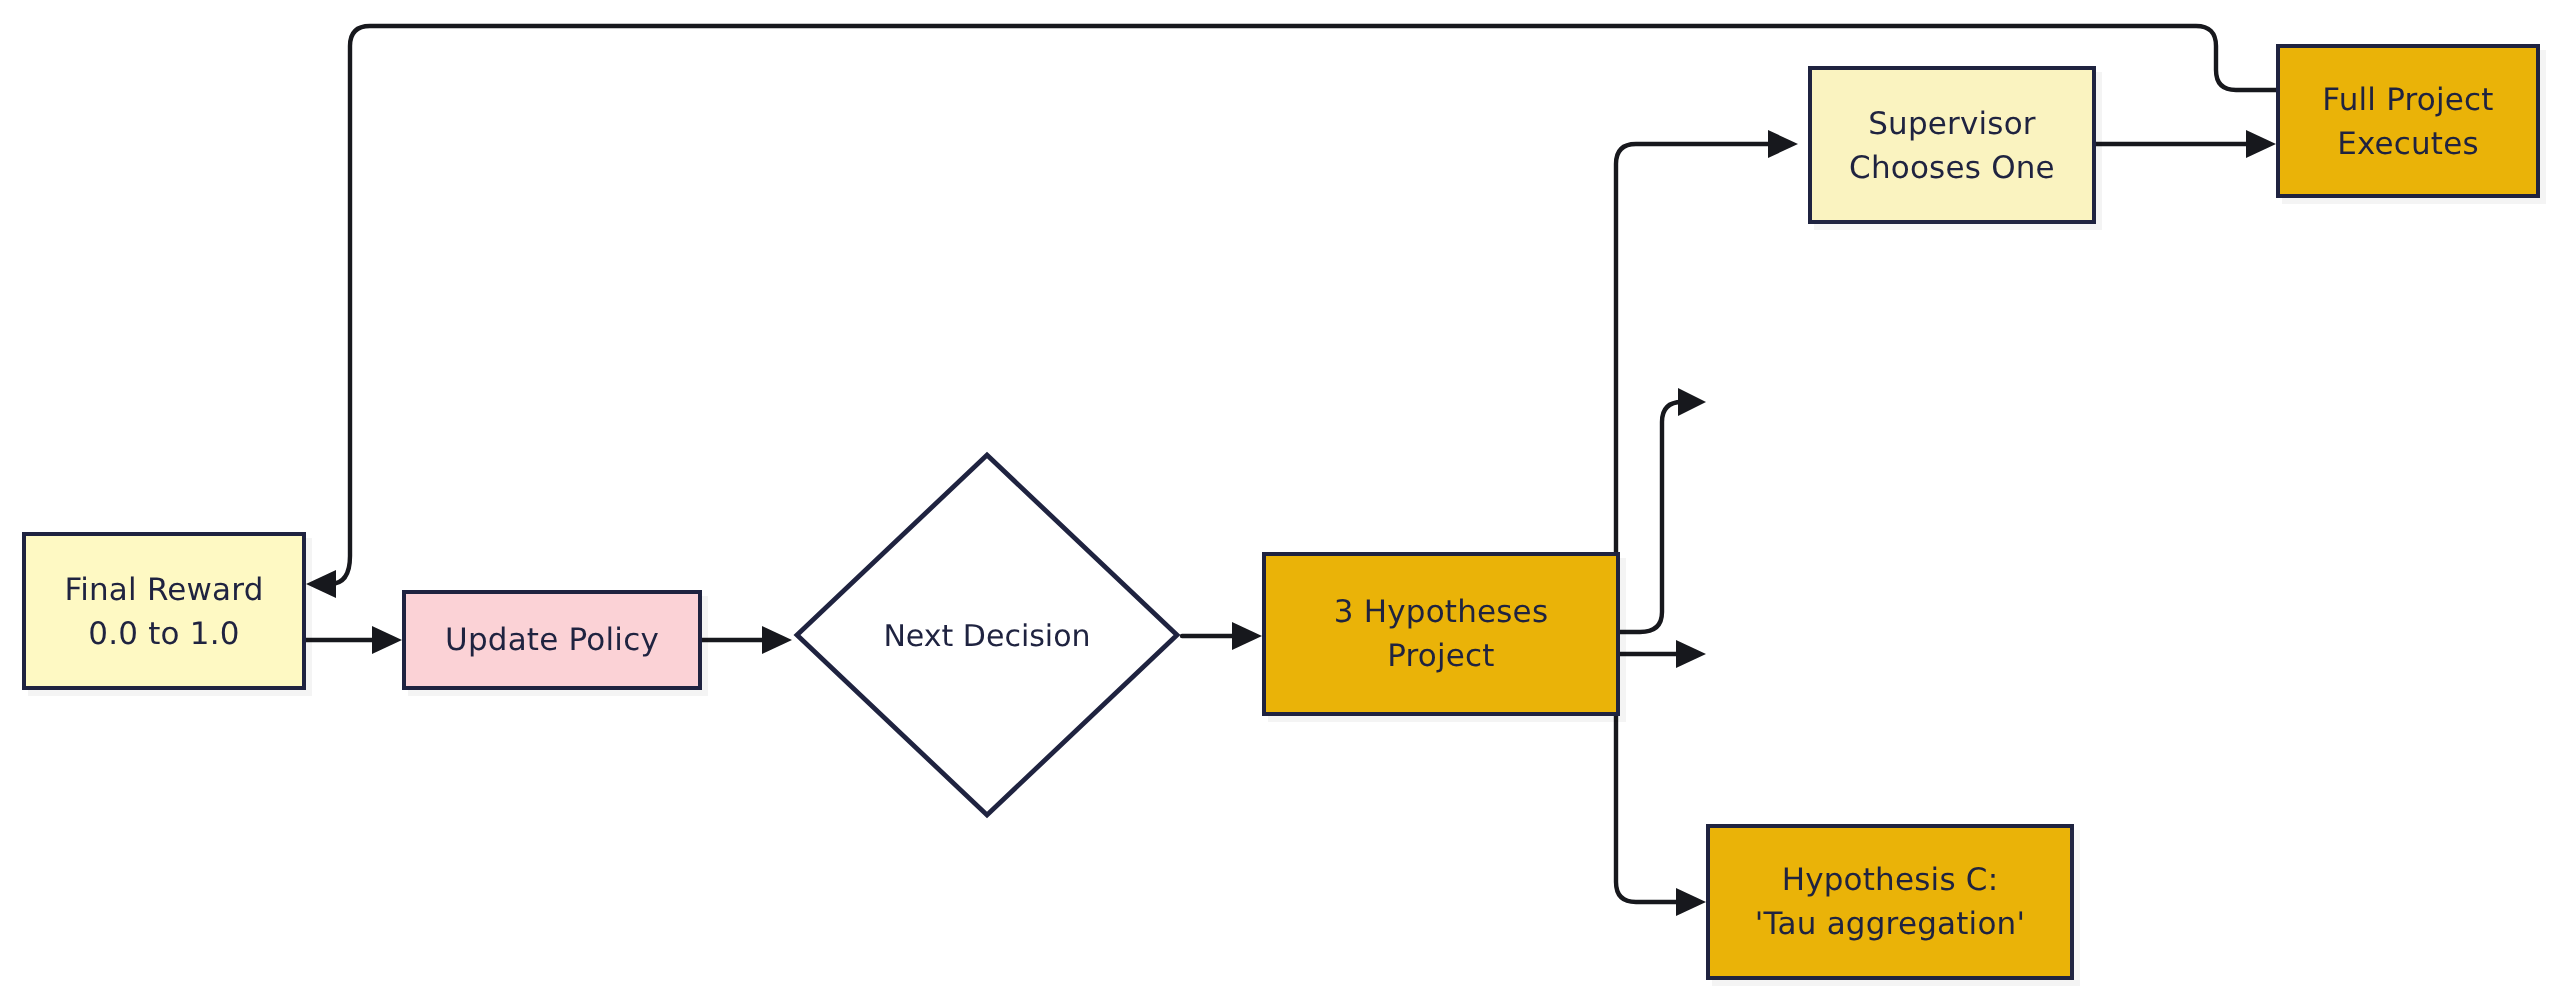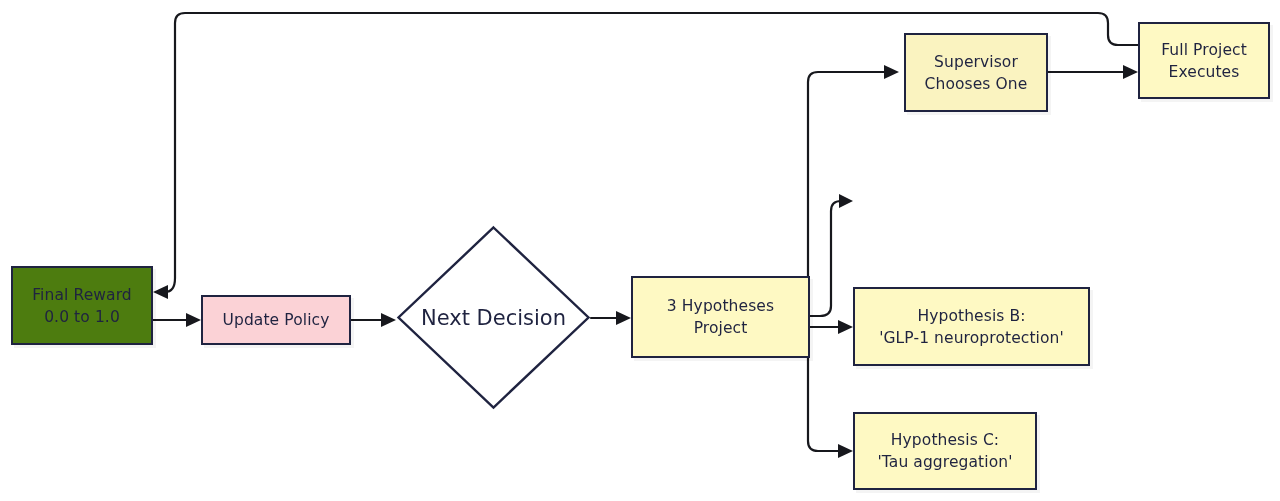--- a/index.html
+++ b/index.html
@@ -38,33 +38,33 @@
     color: #1f2340;
     font-size: 15.5px;
     line-height: 1.42;
     letter-spacing: 0.1px;
     box-shadow: 3px 3px 0 0 rgba(0, 0, 0, 0.045);
   }
   .node .line {
     display: block;
     white-space: nowrap;
   }
-  .node.green  { background: #4d7c0f; }
+  .node.green  { background: #fef9c3; }
   .node.pink   { background: #fbd2d6; }
   .node.yellow { background: #faf3c0; }
-  .node.plain  { background: #fef9c3; }
+  .node.plain  { background: #eab308; }
 
   
   .diamond {
     position: absolute;
     display: flex;
     align-items: center;
     justify-content: center;
     color: #1f2340;
-    font-size: 21px;
+    font-size: 15px;
     background: transparent;
   }
   .diamond .shape {
     position: absolute;
     left: 0;
     top: 0;
     width: 100%;
     height: 100%;
   }
   .diamond .dlabel {
@@ -162,23 +162,19 @@
     <span class="line">Supervisor</span>
     <span class="line">Chooses One</span>
   </div>
 
   <div class="node plain" style="left:1138px; top:22px; width:132px; height:77px;">
     <span class="line">Full Project</span>
     <span class="line">Executes</span>
   </div>
 
 
-  <div class="node plain" style="left:853px; top:287px; width:237px; height:79px;">
-    <span class="line">Hypothesis B:</span>
-    <span class="line">'GLP-1 neuroprotection'</span>
-  </div>
 
   <div class="node plain" style="left:853px; top:412px; width:184px; height:78px;">
     <span class="line">Hypothesis C:</span>
     <span class="line">'Tau aggregation'</span>
   </div>
 
 </div>
 
 </body></html>

